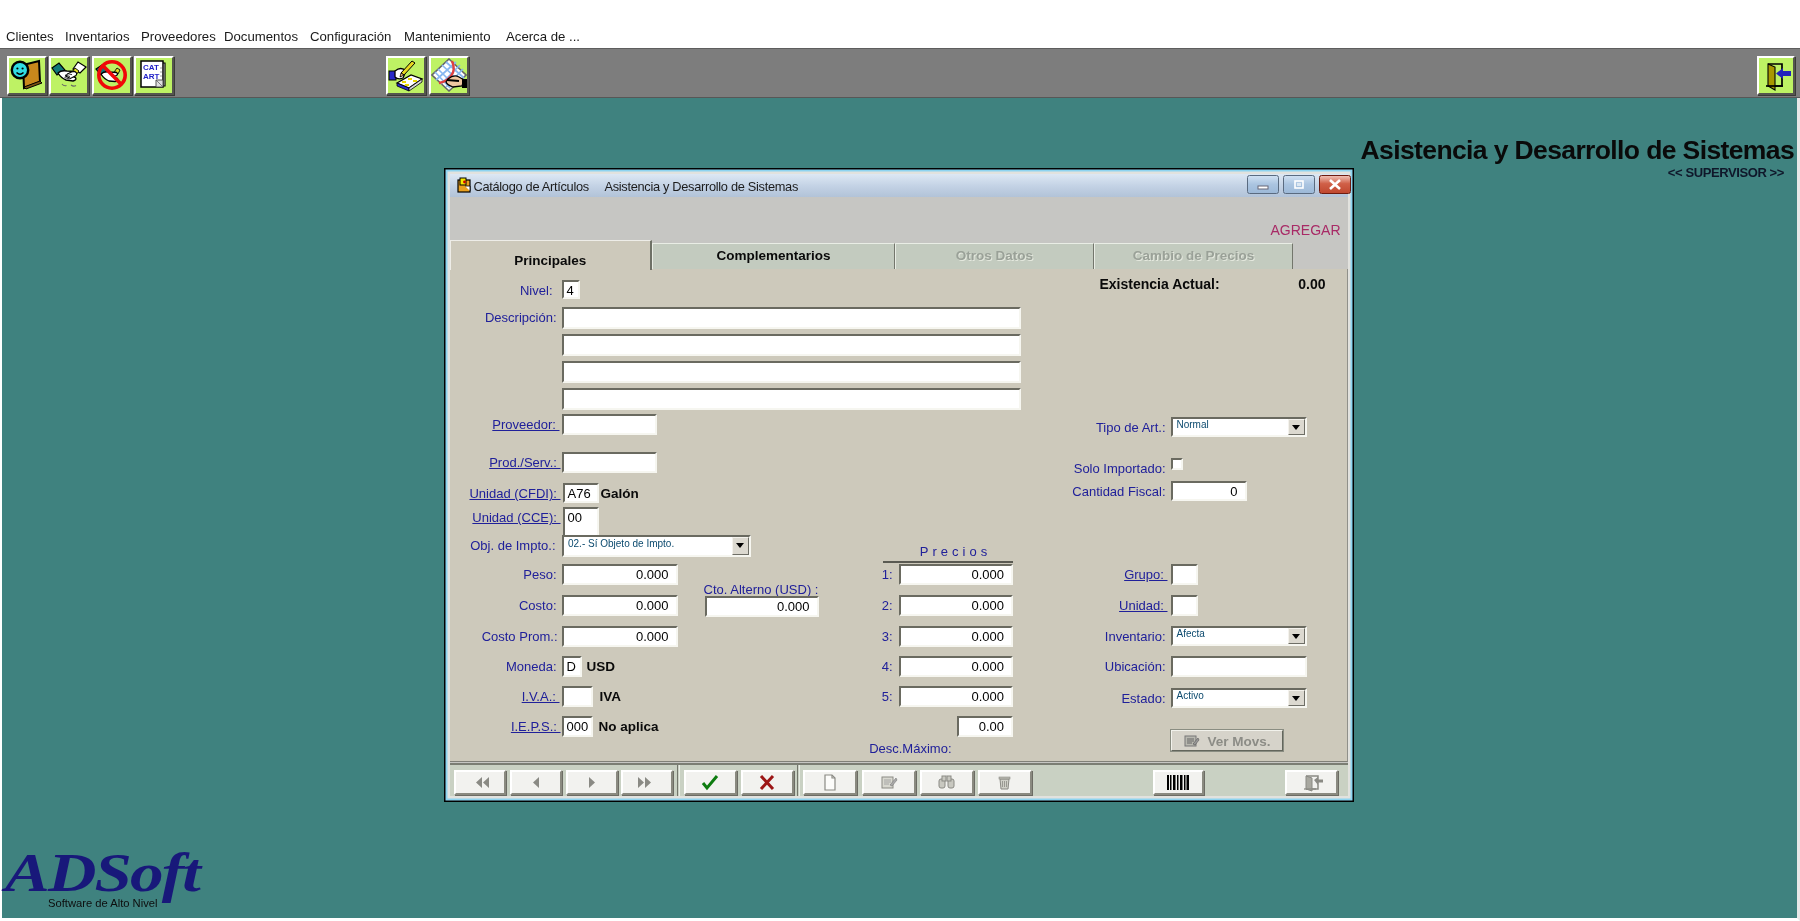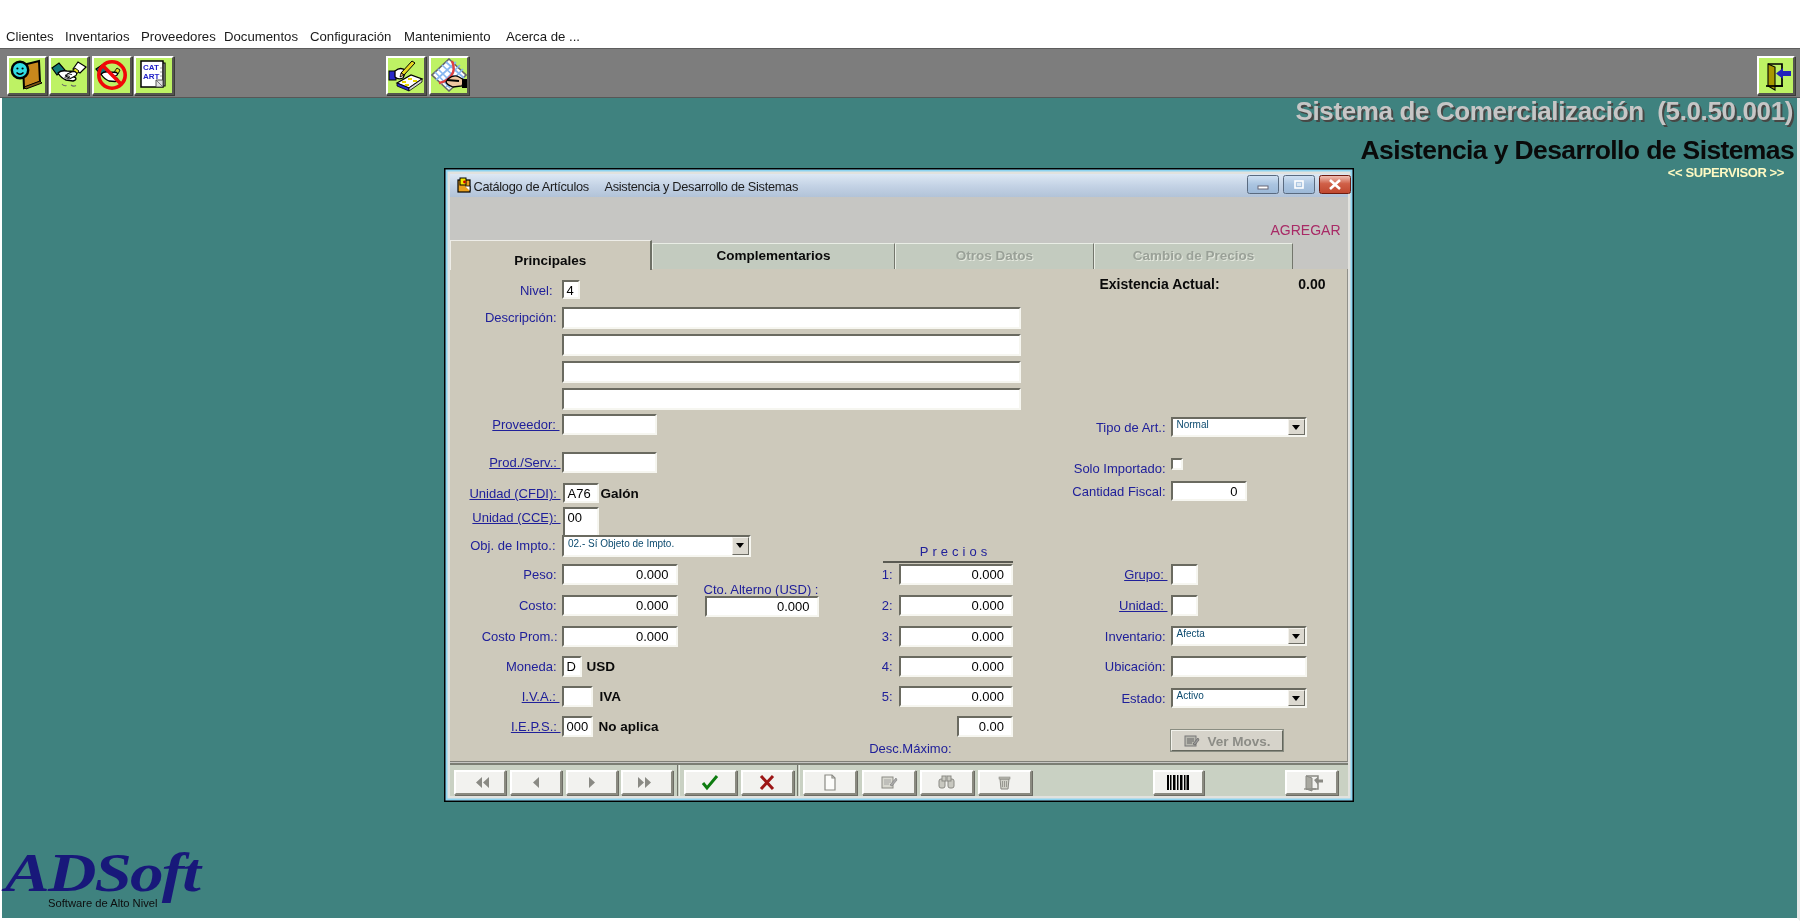--- a/index.html
+++ b/index.html
@@ -8,21 +8,21 @@
 #titlebar { position:absolute; left:0; top:0; width:1800px; height:28px; background:#fff; border-top:2px solid #000; }
 #appicon { position:absolute; left:2px; top:3px; width:17px; height:17px; background:#1a1ab4; color:#fff; font-weight:bold; font-size:8px; text-align:center; line-height:17px; }
 #apptitle { position:absolute; left:24px; top:6px; font-size:12.2px; color:#111; }
 #menubar { position:absolute; left:0; top:28px; width:1800px; height:20px; background:#fff; }
 #menubar span { position:absolute; top:1px; font-size:13.2px; color:#1a1a1a; }
 #toolbar { position:absolute; left:0; top:48px; width:1800px; height:50px; background:#7d7d7d; border-top:1px solid #5e5e5e; border-bottom:1px solid #575757; }
 .tbtn { position:absolute; top:7px; width:40px; height:39px; background:#bef264; border:2px solid; border-color:#ffffff #55554f #55554f #ffffff; box-shadow:1px 1px 0 #3a3a38; }
 #mdi { position:absolute; left:0; top:98px; width:1800px; height:823px; background:#3f827f; border-left:2px solid #fff; border-right:3px solid #e8e8e8; border-bottom:3px solid #fff; }
 #t1 { position:absolute; right:4px; top:-2px; font-size:26px; font-weight:bold; color:#c6c6c6; text-shadow:2px 2px 0 #474745; letter-spacing:-0.38px; }
 #t2 { position:absolute; right:3px; top:37px; font-size:26.5px; font-weight:bold; color:#0a0a0a; letter-spacing:-0.62px; }
-#t3 { position:absolute; right:13px; top:67px; font-size:13px; font-weight:bold; color:#fef9c3; letter-spacing:-0.4px; }
+#t3 { position:absolute; right:13px; top:67px; font-size:13px; font-weight:bold; color:#0f172a; letter-spacing:-0.4px; }
 #adsoft { position:absolute; left:3px; top:743px; font-family:"Liberation Serif", serif; font-style:italic; font-weight:bold; font-size:55px; color:#18187a; letter-spacing:-1.5px; transform:scaleX(1.22); transform-origin:left top; }
 #adsub { position:absolute; left:46px; top:799px; font-size:11.2px; color:#0d0d0d; }
 #dlg { position:absolute; left:447.5px; top:76px; width:898px; height:622px; background:#c6c6c3;
   box-shadow:0 0 0 2.5px #e2e2de, 0 0 0 4.5px #8ed4f0, 0 0 0 6px #000; }
 #dtitle { position:absolute; left:0; top:0; width:898px; height:23px; background:linear-gradient(#dde8f4,#c2d1e4 55%,#b2c3d8); }
 #dtext { position:absolute; left:32px; top:5px; font-size:12.8px; color:#1c1c1c; letter-spacing:-0.3px; }
 .dwb { position:absolute; top:1px; width:32px; height:19px; border-radius:2.5px; }
 .lbl { position:absolute; font-size:13px; color:#20209a; text-align:right; width:220px; }
 .u { text-decoration:underline; }
 .inp { position:absolute; background:#fff; border:2px solid; border-color:#6a6a60 #f6f6f0 #f6f6f0 #6a6a60; font-size:13px; color:#000; line-height:17px; padding-left:3px; }
@@ -103,21 +103,20 @@
       <rect x="31" y="21" width="5" height="9" fill="#000"></rect>
     </svg></div>
     <div class="tbtn" style="left:1757px;width:38px"><svg width="34" height="35" viewBox="0 0 34 35">
       <path d="M9 6 L23 6 L23 28 L9 28" fill="none" stroke="#000" stroke-width="1.7"></path>
       <path d="M9 6 L16 9 L16 32 L9 28 Z" fill="#a89800" stroke="#000" stroke-width="1.1"></path>
       <path d="M17 15.5 L24 10 L24 13 L32 13 L32 18 L24 18 L24 21 Z" fill="#2222bb"></path>
       <path d="M7 28 h17" stroke="#000" stroke-width="1.7"></path>
     </svg></div>
   </div>
   <div id="mdi">
-    <div id="t1">Sistema de Comercialización&nbsp; (5.0.50.001)</div>
     <div id="t2">Asistencia y Desarrollo de Sistemas</div>
     <div id="t3">&lt;&lt; SUPERVISOR &gt;&gt;</div>
     <div id="adsoft">ADSoft</div>
     <div id="adsub">Software de Alto Nivel</div>
     <div id="dlg">
 
       <div id="dtitle">
         <svg style="position:absolute;left:6px;top:3px" width="17" height="17" viewBox="0 0 17 17">
           <rect x="2" y="3" width="12" height="12" fill="#e8a020" stroke="#000" stroke-width="1.2"></rect>
           <rect x="4" y="1" width="6" height="7" fill="#f8e800" stroke="#000" stroke-width="1"></rect>

